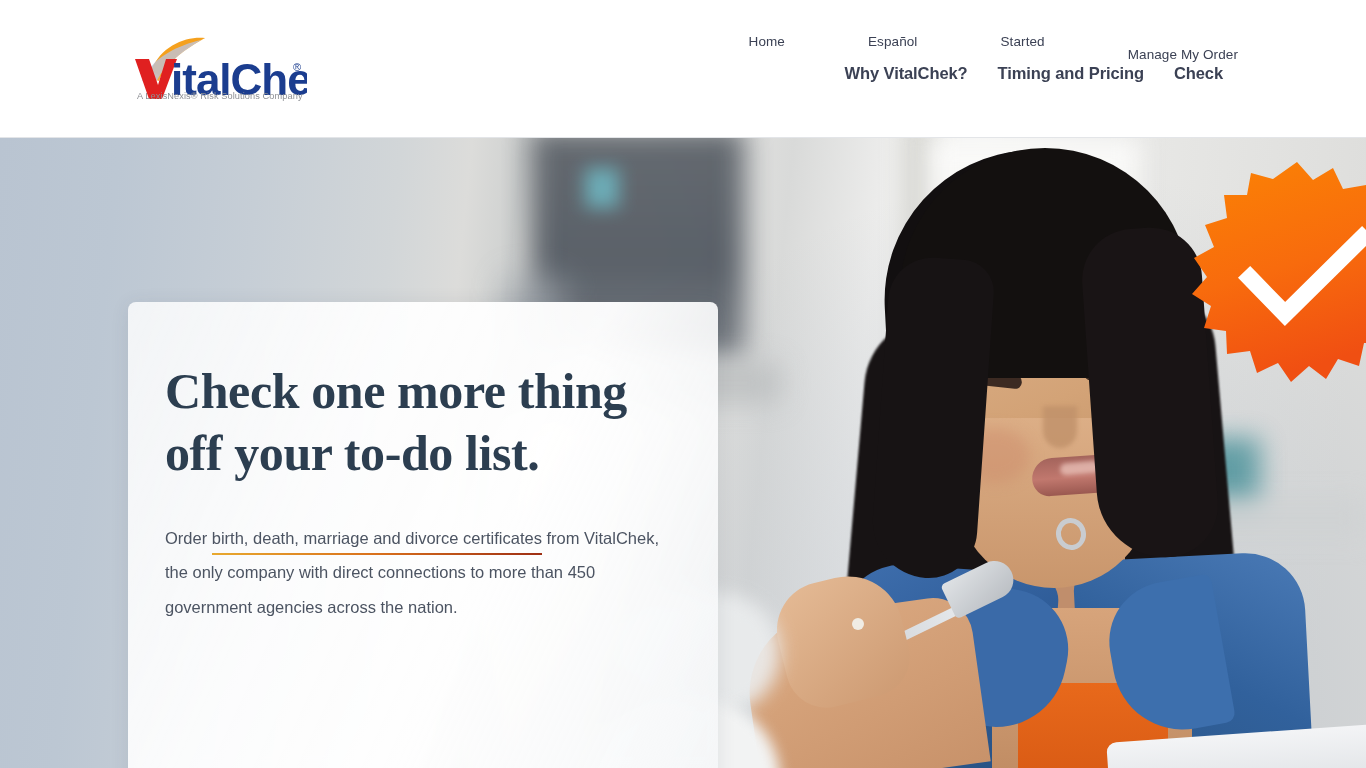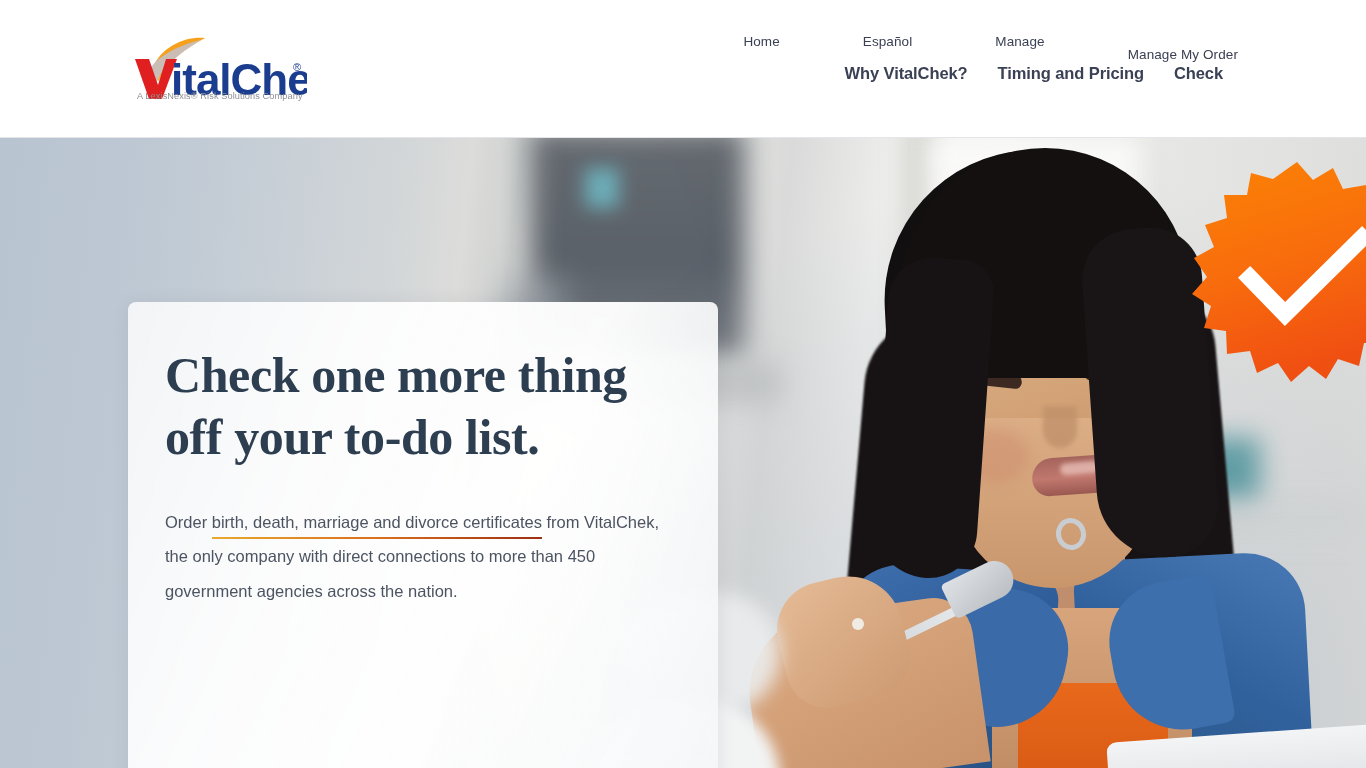--- a/index.html
+++ b/index.html
@@ -454,21 +454,21 @@
     padding: 42px 48px 0 37px;
   }
 
   .hero-title {
     font-family: "Liberation Serif", serif;
     font-size: 50px;
     line-height: 1.24;
     font-weight: bold;
     color: #2c3e50;
     letter-spacing: -.4px;
-    margin-top: 0;
+    margin-top: 16px;
   }
 
   .hero-sub {
     margin-top: 37px;
     font-size: 16.5px;
     line-height: 2.08;
     color: #4c5462;
     max-width: 512px;
   }
   .hero-sub-link {
@@ -503,21 +503,21 @@
   </a>
 
   <nav class="util-nav">
     <div class="util-item">
       <a class="util-link" href="#">Home</a>
     </div>
     <div class="util-item">
       <a class="util-link" href="#">Español</a>
     </div>
     <div class="util-item">
-      <a class="util-link" href="#">Manage</a>
+      <a class="util-link" href="#">Started</a>
     </div>
     <div class="util-item">
       <a class="util-link" href="#">Manage My Order</a>
     </div>
   </nav>
 
   <nav class="main-nav">
     <div class="main-item">
       <a class="main-link" href="#">Why VitalChek?</a>
     </div>

